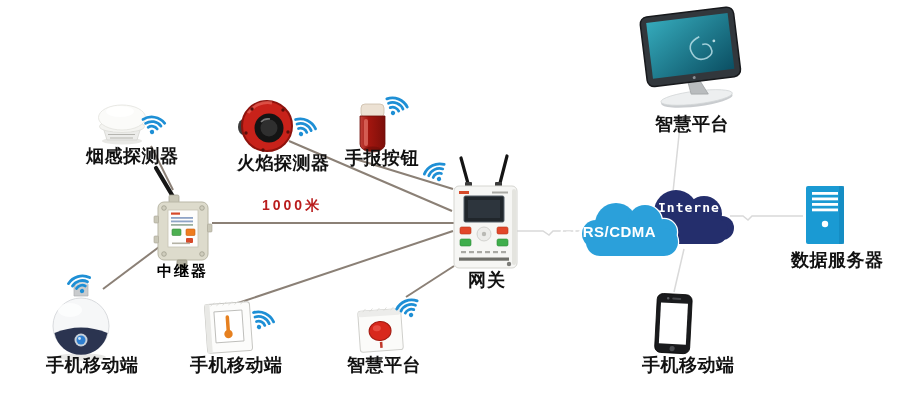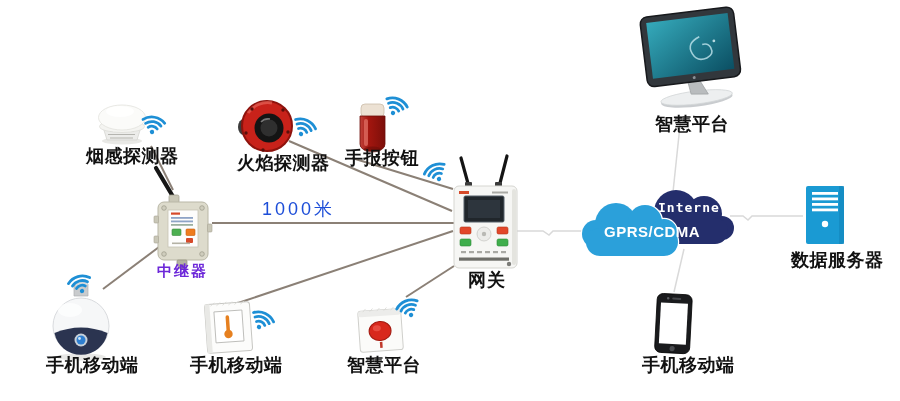--- a/index.html
+++ b/index.html
@@ -1,23 +1,23 @@
 <!DOCTYPE html>
 <html><head>
 <meta charset="utf-8">
 <style>
   html,body{margin:0;padding:0;background:#fff;}
   .canvas{position:relative;width:900px;height:401px;background:#ffffff;overflow:hidden;
           font-family:"Liberation Sans",sans-serif;}
   .canvas svg{position:absolute;left:0;top:0;}
   .lbl{position:absolute;font-weight:bold;font-size:18px;color:#111;
        letter-spacing:0.5px;white-space:nowrap;}
-  .lbl-repeater{font-size:15px;color:#6d28d9;letter-spacing:2px;}
+  .lbl-repeater{font-size:15px;color:#000000;letter-spacing:2px;}
   .lbl-gateway{font-size:18px;letter-spacing:1px;}
-  .lbl-distance{font-size:18px;font-weight:400;color:#1d4ed8;letter-spacing:3px;}
+  .lbl-distance{font-size:14px;font-weight:700;color:#b91c1c;letter-spacing:3px;}
   .lbl-cloud{color:#fff;text-align:left;}
   .lbl-gprs{font-size:15px;letter-spacing:0.5px;}
   .lbl-internet{font-family:"DejaVu Sans Mono",monospace;font-weight:bold;
                 font-size:13px;letter-spacing:1px;}
   .wifi{stroke:#1e8fd5;stroke-width:2.4;fill:none;stroke-linecap:round;}
 </style>
 </head>
 <body>
 
 <div class="canvas">
@@ -240,16 +240,16 @@
 <div class="lbl" style="left:345px;top:146px">手报按钮</div>
 <div class="lbl lbl-repeater" style="left:157px;top:262px">中继器</div>
 <div class="lbl lbl-distance" style="left:262px;top:197px">1000米</div>
 <div class="lbl lbl-gateway" style="left:468px;top:268px">网关</div>
 <div class="lbl" style="left:655px;top:112px">智慧平台</div>
 <div class="lbl" style="left:791px;top:248px">数据服务器</div>
 <div class="lbl" style="left:642px;top:353px">手机移动端</div>
 <div class="lbl" style="left:46px;top:353px">手机移动端</div>
 <div class="lbl" style="left:190px;top:353px">手机移动端</div>
 <div class="lbl" style="left:347px;top:353px">智慧平台</div>
-<div class="lbl lbl-cloud lbl-gprs" style="left:604px;top:223px;width:84px">GPRS/CDMA</div>
+<div class="lbl lbl-cloud lbl-gprs" style="left:560px;top:223px;width:84px">GPRS/CDMA</div>
 <div class="lbl lbl-cloud lbl-internet" style="left:658px;top:200px;width:70px">Internet</div>
 
 </div>
 
 </body></html>

